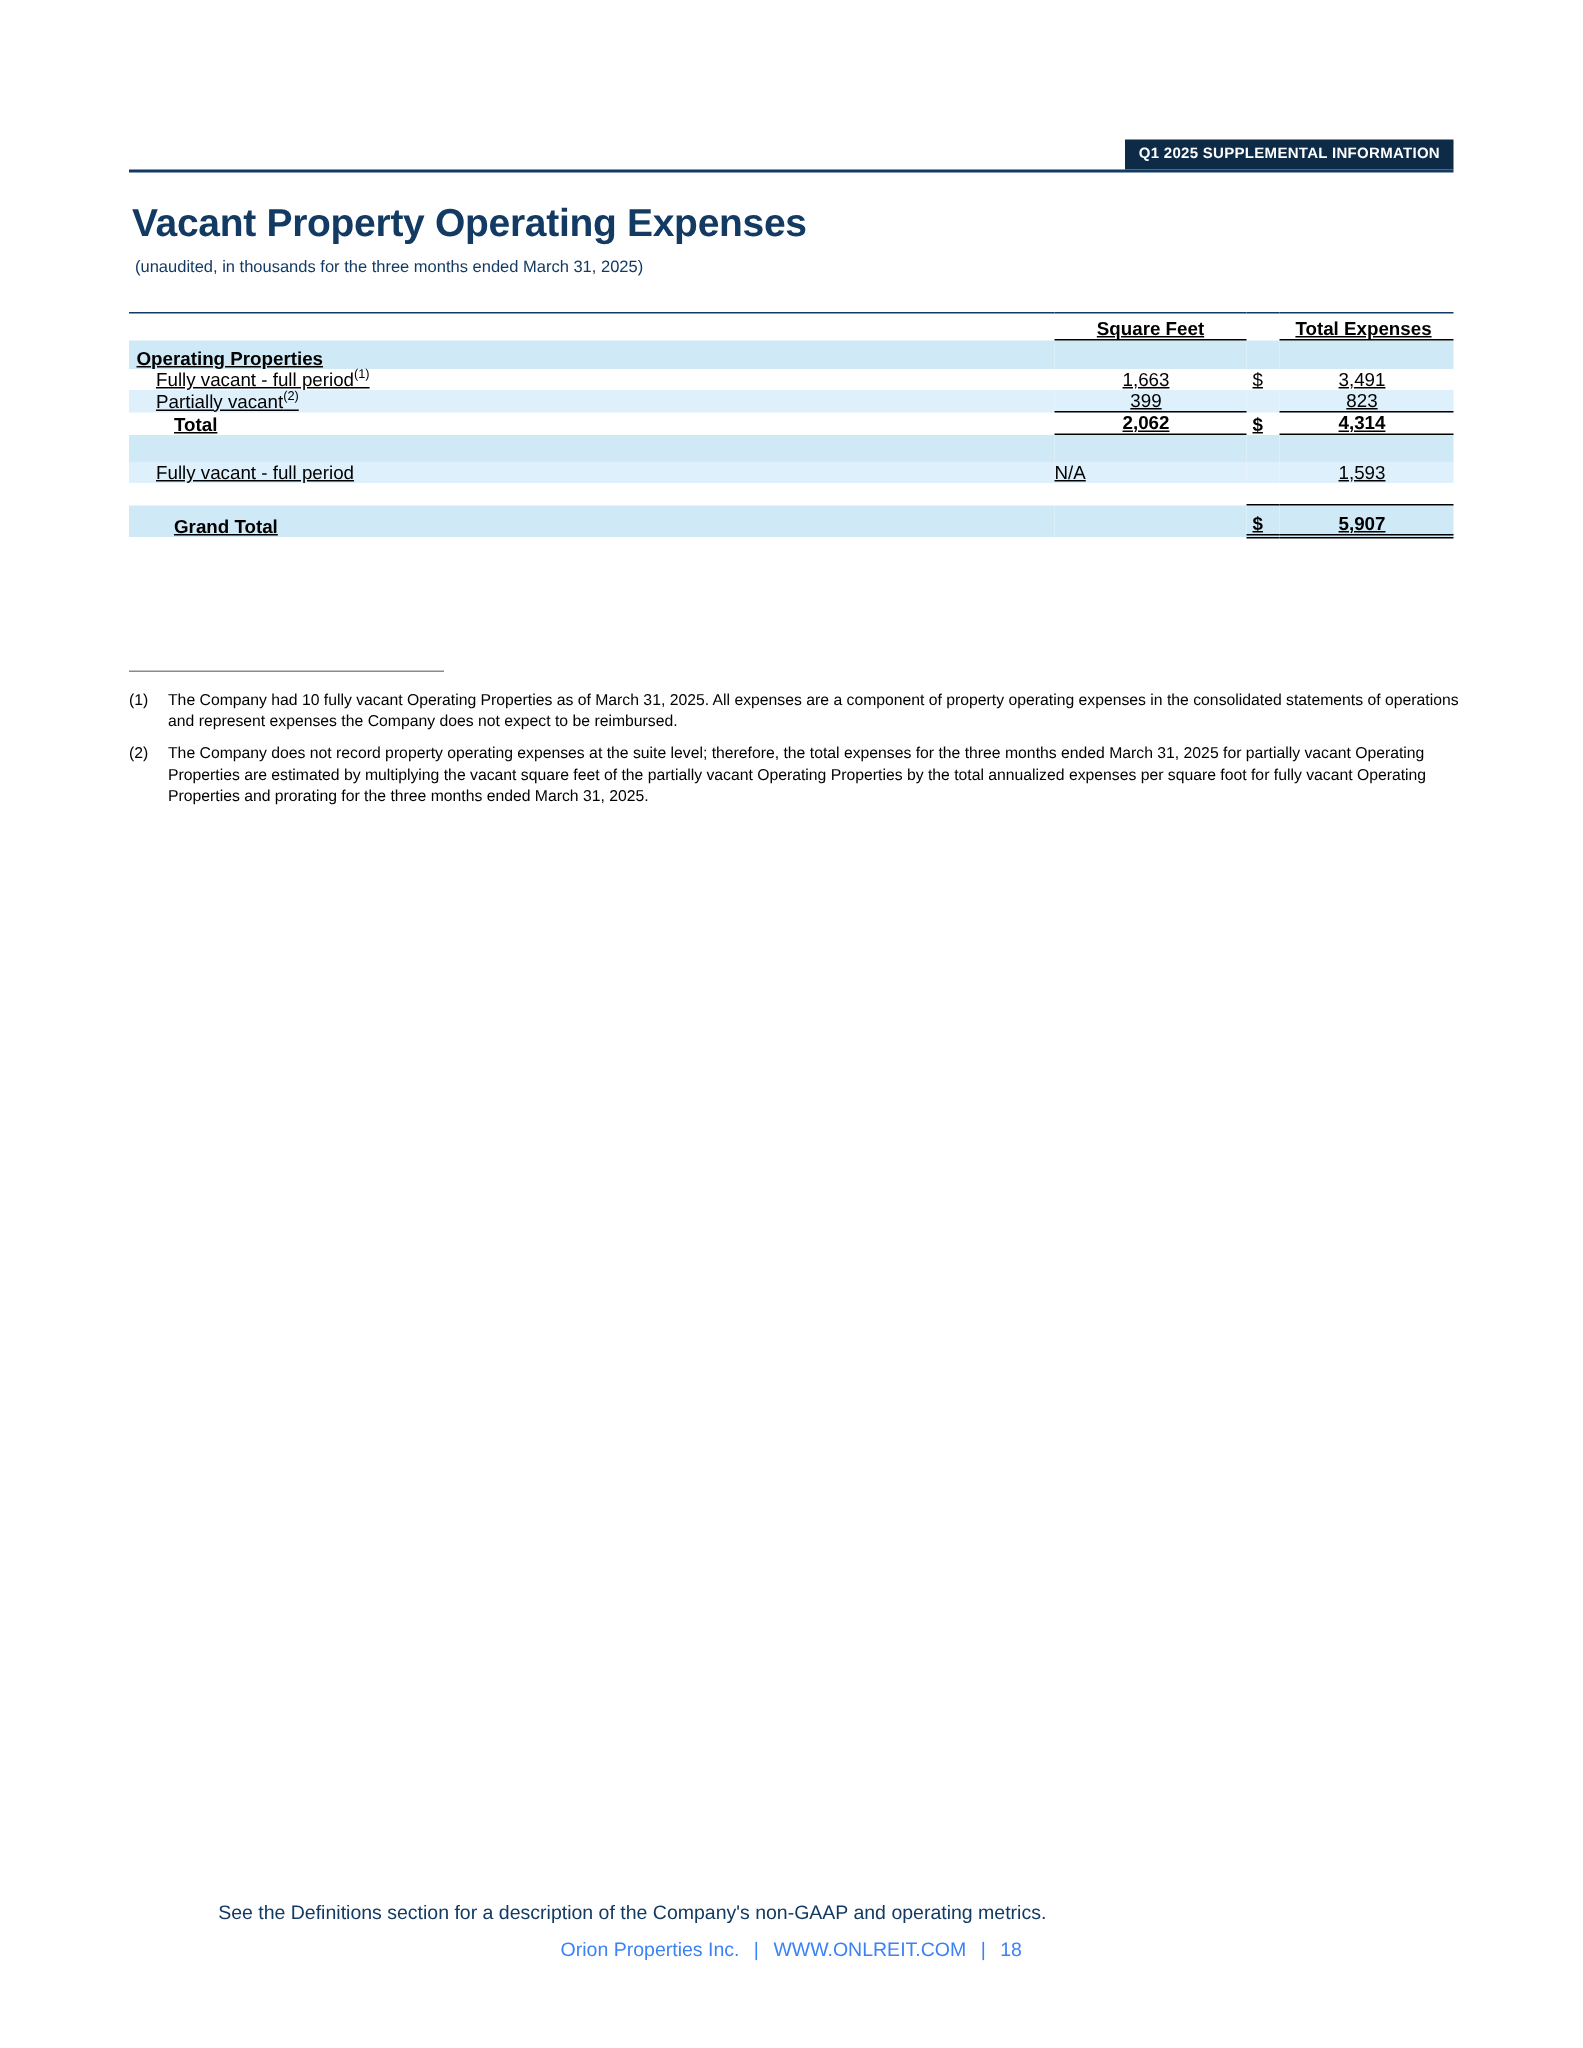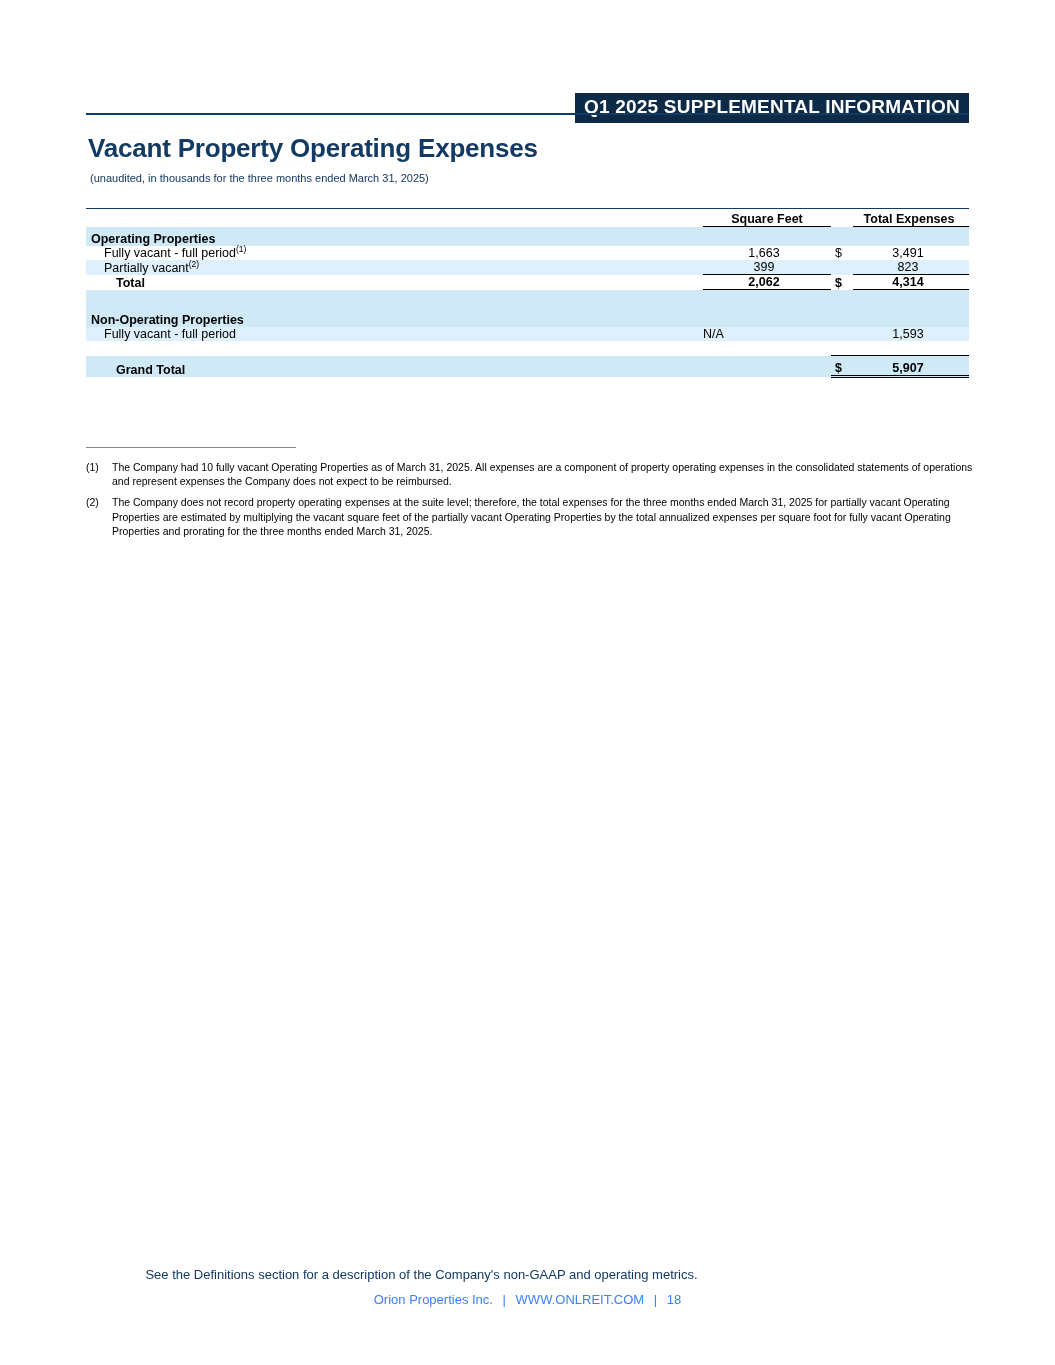--- a/index.html
+++ b/index.html
@@ -29,21 +29,21 @@
     width: 883px;
     height: 2px;
     background: #123a63;
   }
   .header-banner {
     position: absolute;
     right: 86px;
     top: 93px;
     background: #0d2a47;
     color: #ffffff;
-    font-size: 19px;
+    font-size: 10px;
     font-weight: 600;
     letter-spacing: 0.2px;
     padding: 4px 9px 5px 9px;
     line-height: 1.1;
   }
 
   
   .title {
     position: absolute;
     left: 88px;
@@ -69,20 +69,21 @@
     width: 883px;
   }
   table.main {
     width: 883px;
     border-collapse: collapse;
     font-size: 12.5px;
   }
   table.main td, table.main th {
     padding: 0;
     vertical-align: bottom;
+    text-decoration: underline;
   }
   .col-label { width: 617px; }
   .col-sf    { width: 128px; }
   .col-cur   { width: 22px; }
   .col-exp   { width: 116px; }
 
   .top-line td {
     border-top: 1.6px solid #123a63;
     height: 3px;
     font-size: 0;
@@ -255,26 +256,20 @@
         <td class="num bold single-under">4,314</td>
       </tr>
 
       <tr class="spacer-band">
         <td></td>
             <td></td>
             <td></td>
             <td></td>
       </tr>
 
-      <tr class="band">
-        <td class="section-title">Non-Operating Properties</td>
-        <td></td>
-            <td></td>
-            <td></td>
-      </tr>
 
       <tr class="band-light">
         <td class="row-label">Fully vacant - full period</td>
         <td class="ctr">N/A</td>
         <td class="cur"></td>
         <td class="num">1,593</td>
       </tr>
 
       <tr class="spacer-plain">
         <td></td>

